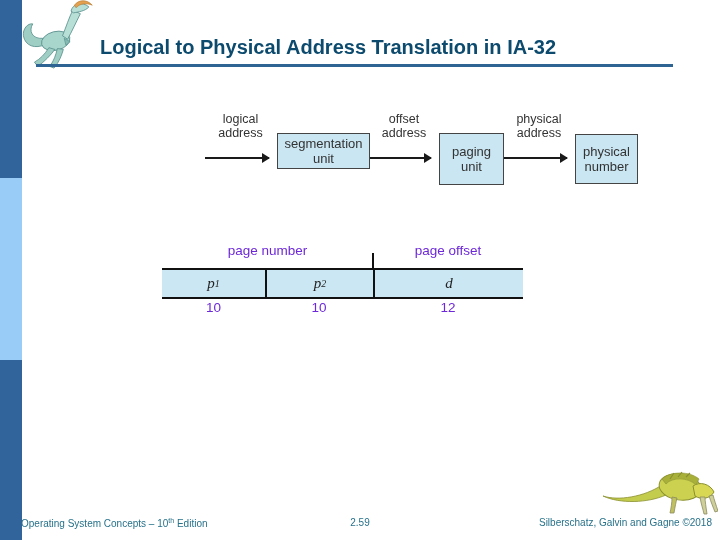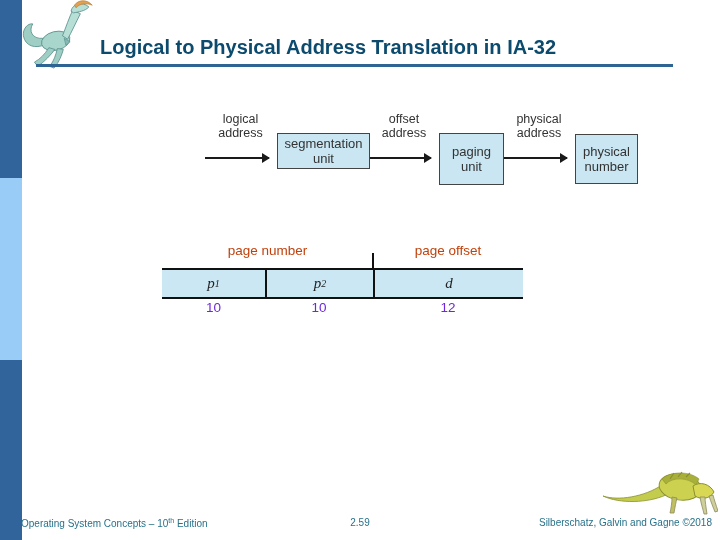--- a/index.html
+++ b/index.html
@@ -44,21 +44,21 @@
 
   .alabel{
     position:absolute;top:113px;font-size:12.5px;color:#333;text-align:center;line-height:13.5px;
   }
   .alabel.l1{left:204px;width:73px;}
   .alabel.l2{left:368px;width:72px;}
   .alabel.l3{left:499px;width:80px;}
 
   
   .atable{position:absolute;left:162px;top:243px;width:361px;height:78px;}
-  .ahead{position:absolute;top:0;font-size:13.5px;color:#c2410c;text-align:center;}
+  .ahead{position:absolute;top:0;font-size:13.5px;color:#6d28d9;text-align:center;}
   .ahead.h1{left:0;width:211px;}
   .ahead.h2{left:211px;width:150px;}
   .htick{position:absolute;left:210px;top:10px;width:2px;height:15px;background:#111;}
   .band{
     position:absolute;left:0;top:25px;width:361px;height:27px;background:#cbe7f4;
     border-top:2px solid #111;border-bottom:2px solid #111;display:flex;box-sizing:content-box;
   }
   .cell{
     display:flex;align-items:center;justify-content:center;
     font-family:"Liberation Serif",serif;font-style:italic;font-size:15px;color:#222;

